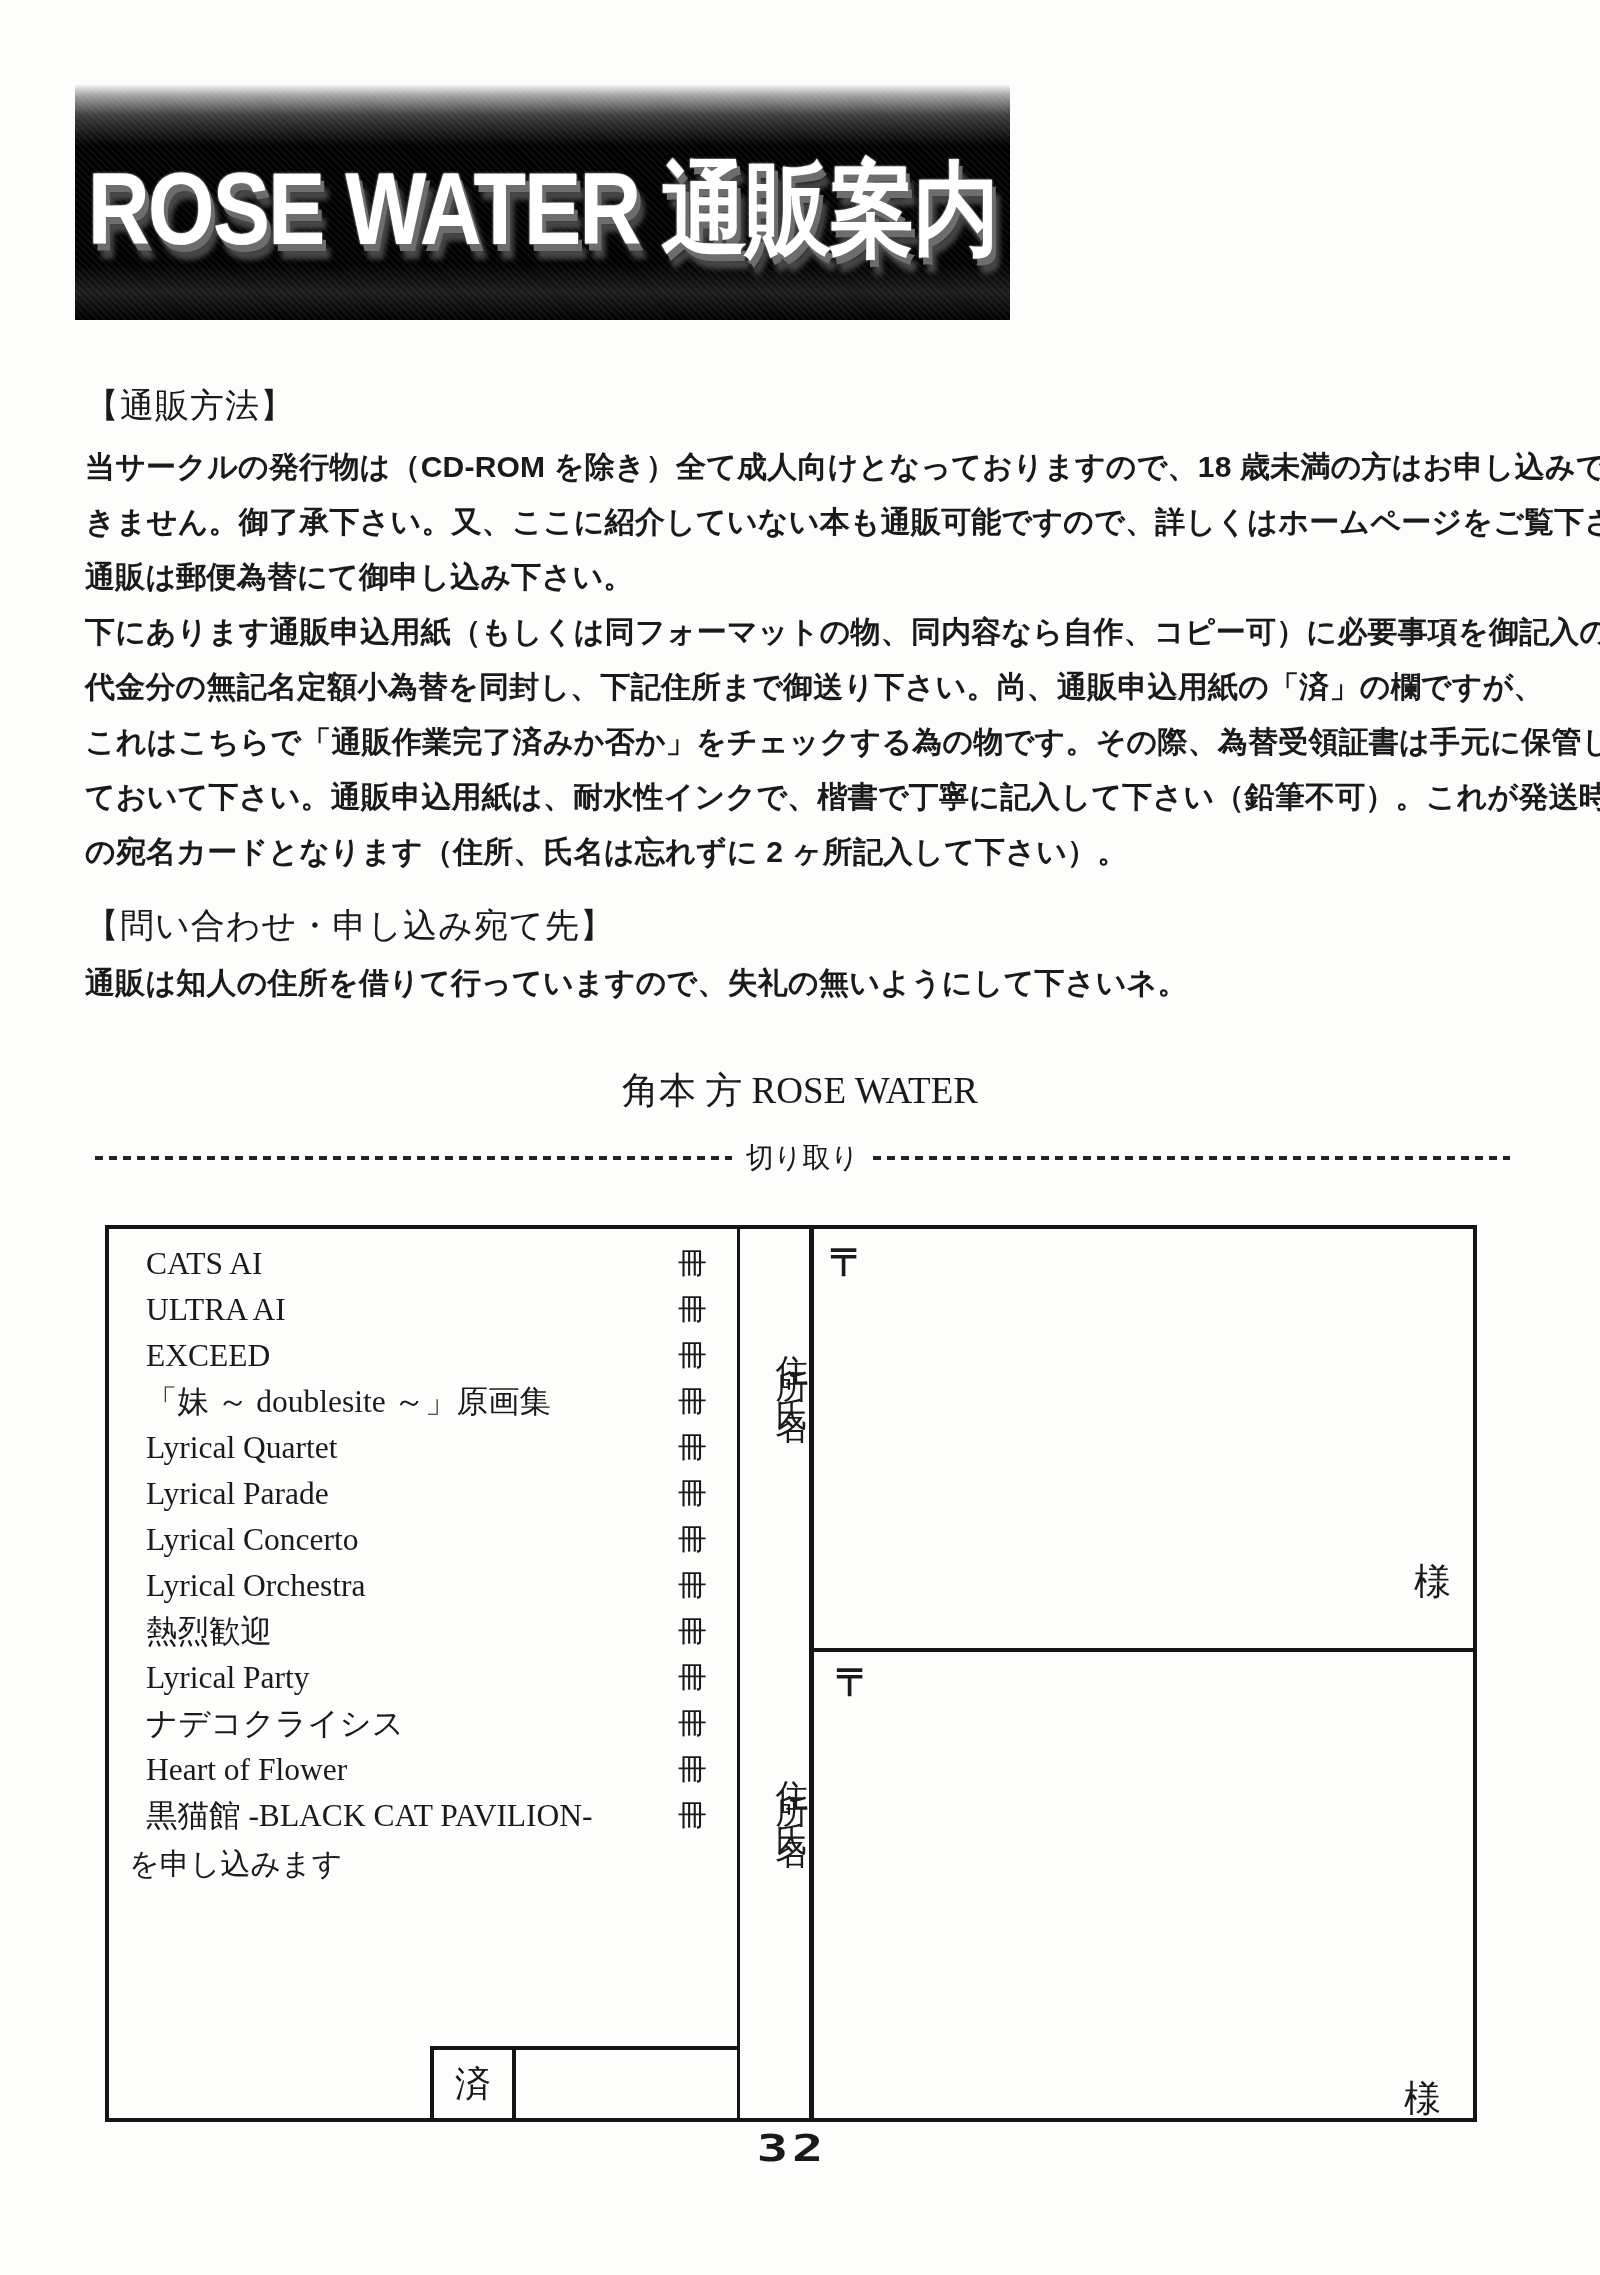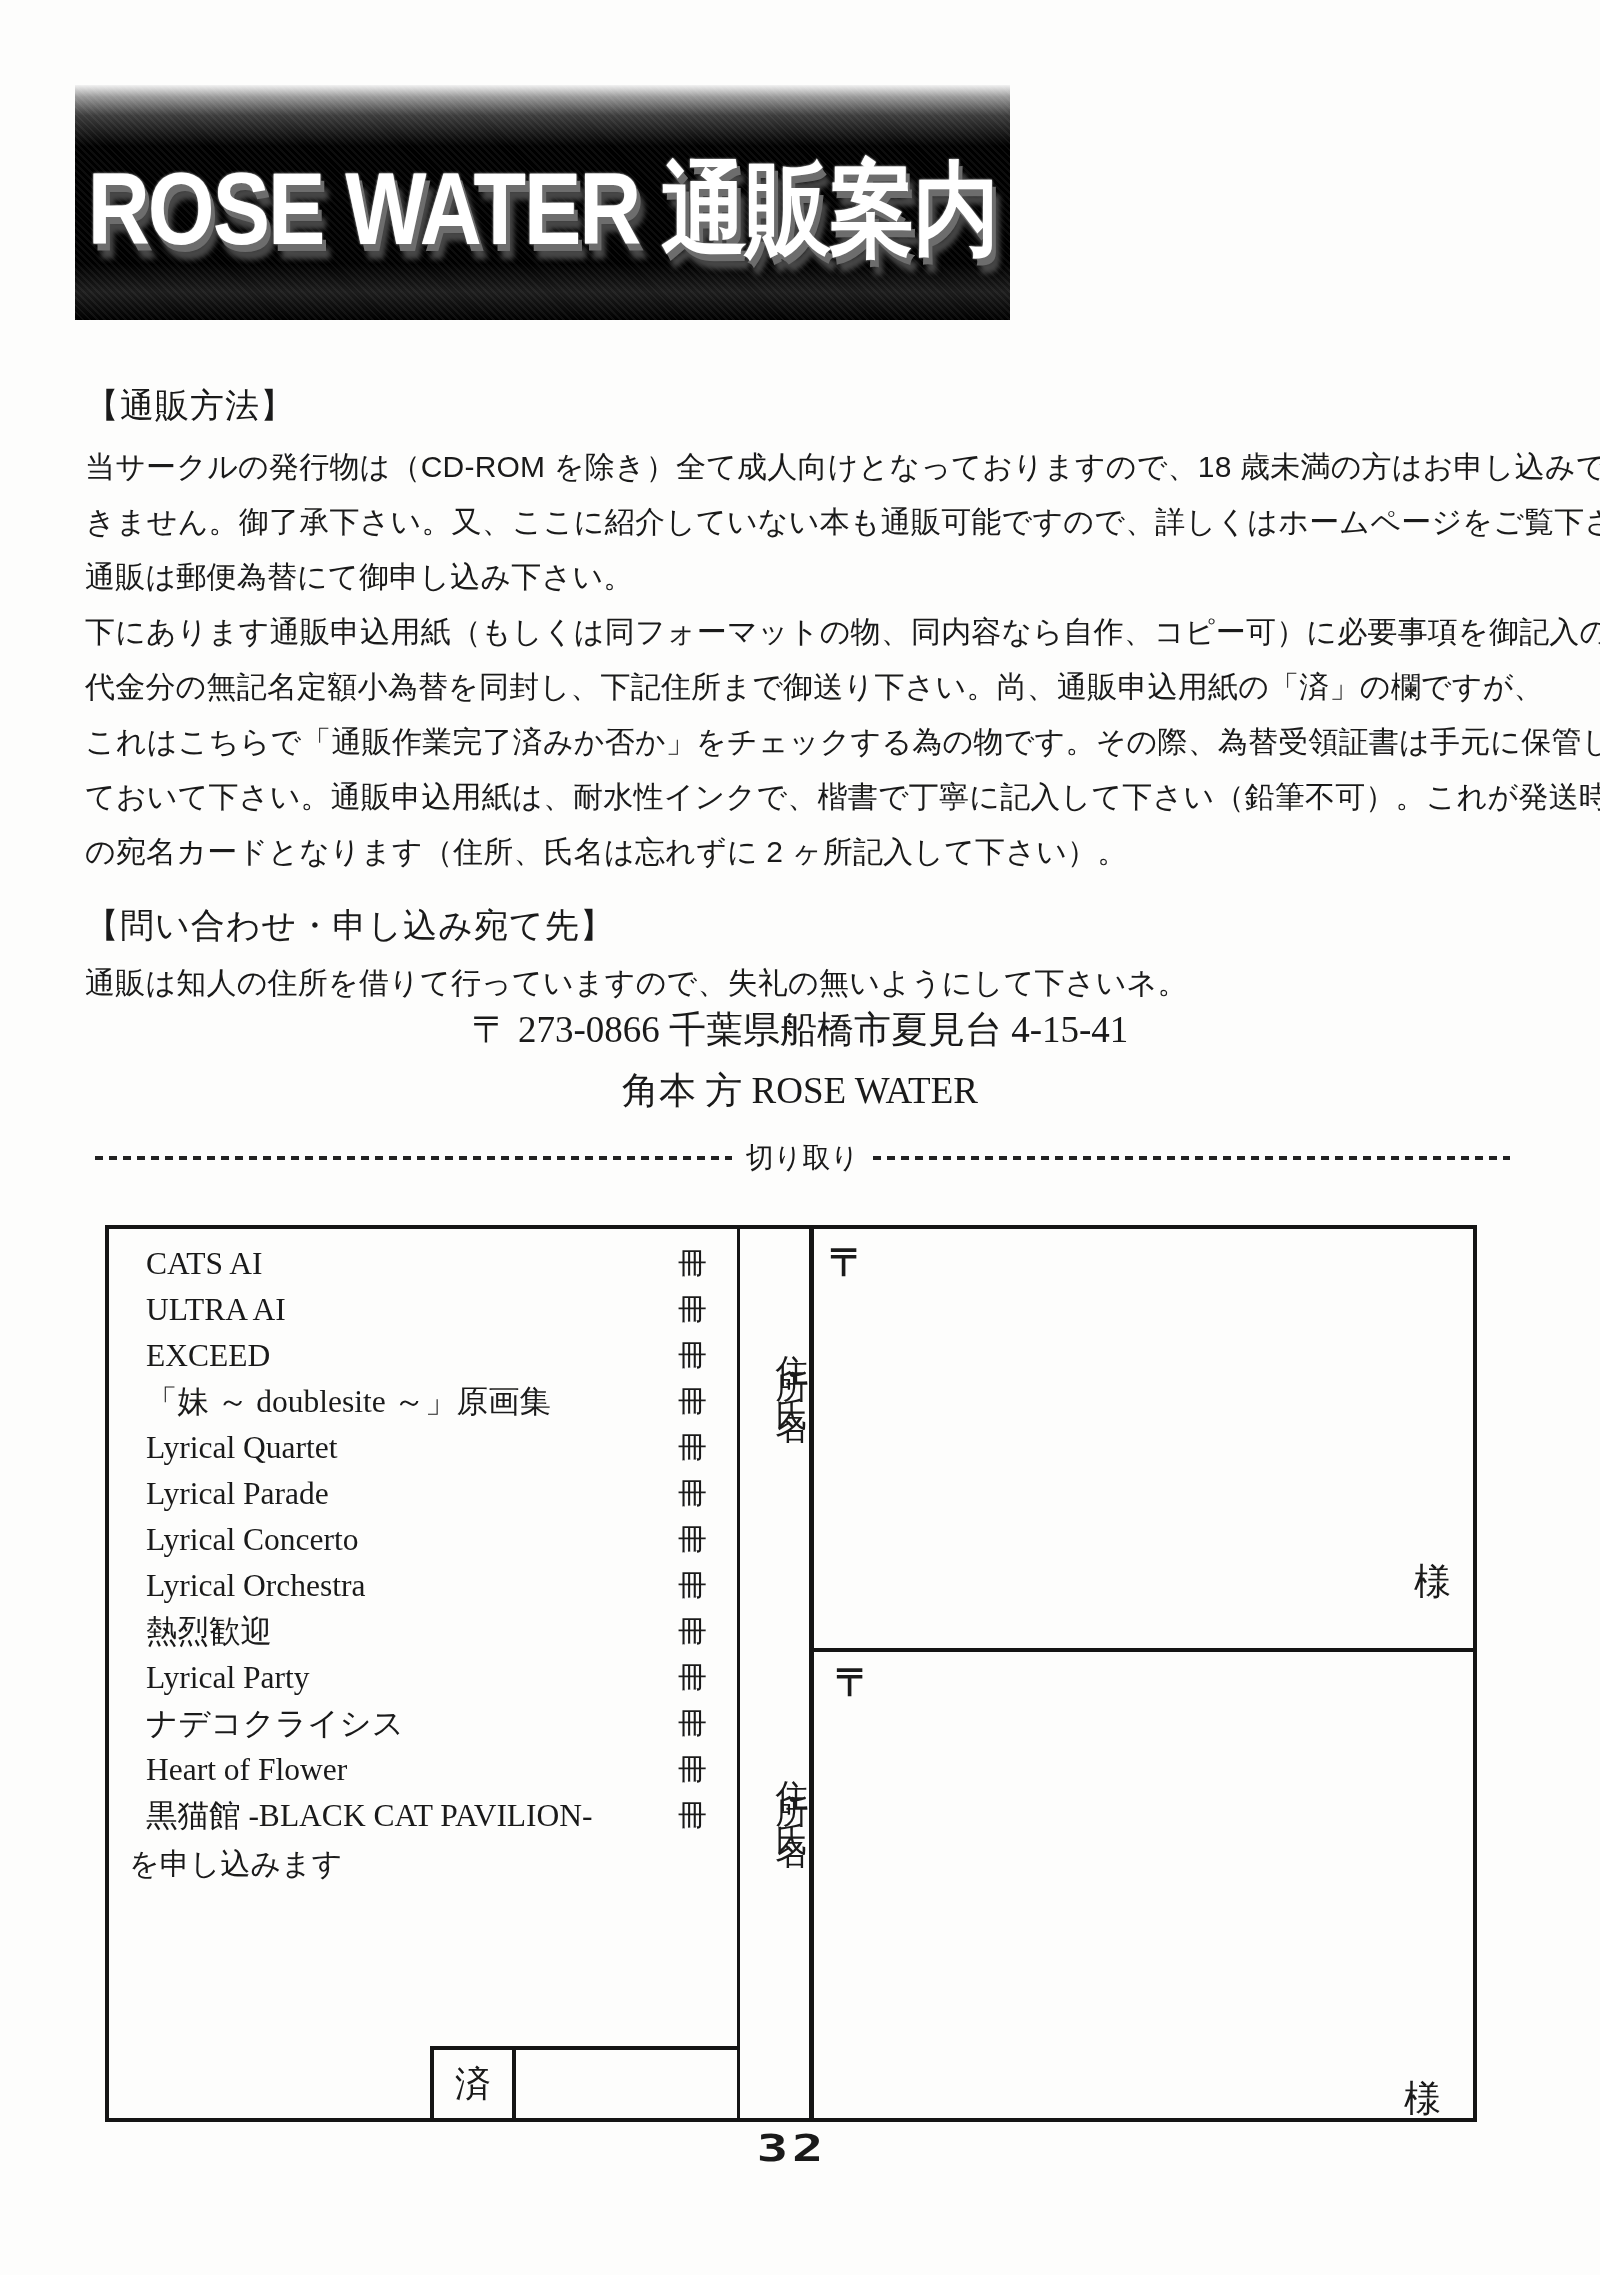--- a/index.html
+++ b/index.html
@@ -23,21 +23,21 @@
   .banner-title{
     font-size:86px;font-weight:900;letter-spacing:-2px;
     color:#fff;white-space:nowrap;
     transform:scaleY(1.18);
     padding-top:14px;
     text-shadow:4px 6px 0 #6d6d6d, 8px 12px 5px #474747, 0 0 2px #fff;
     font-family:"Liberation Sans",sans-serif;
   }
   
   .h-bracket{position:absolute;left:85px;font-size:34px;letter-spacing:1px;white-space:nowrap;font-family:Liberation Mono, monospace;}
-  .body-line{position:absolute;left:85px;width:1440px;font-size:30px;letter-spacing:0.2px;white-space:nowrap;}
+  .body-line{position:absolute;left:85px;width:1440px;font-size:30px;letter-spacing:0.2px;white-space:nowrap;font-weight:bold;}
   .center-line{position:absolute;left:85px;width:1430px;text-align:center;white-space:nowrap;
     font-family:"Liberation Serif",serif;font-size:37px;}
   
   .cutline{position:absolute;left:95px;top:1142px;width:1415px;height:32px;
     display:flex;align-items:center;}
   .cut-dashes{flex:1 1 auto;height:4px;
     background:repeating-linear-gradient(90deg,#222 0 8px,transparent 8px 14px);}
   .cut-label{flex:0 0 auto;padding:0 14px;font-size:28px;white-space:nowrap;}
   
   .form{
@@ -93,21 +93,20 @@
   <div class="body-line" style="top:502px;">きません。御了承下さい。又、ここに紹介していない本も通販可能ですので、詳しくはホームページをご覧下さい。</div>
   <div class="body-line" style="top:557px;">通販は郵便為替にて御申し込み下さい。</div>
   <div class="body-line" style="top:612px;">下にあります通販申込用紙（もしくは同フォーマットの物、同内容なら自作、コピー可）に必要事項を御記入の上、</div>
   <div class="body-line" style="top:667px;">代金分の無記名定額小為替を同封し、下記住所まで御送り下さい。尚、通販申込用紙の「済」の欄ですが、</div>
   <div class="body-line" style="top:722px;">これはこちらで「通販作業完了済みか否か」をチェックする為の物です。その際、為替受領証書は手元に保管し</div>
   <div class="body-line" style="top:777px;">ておいて下さい。通販申込用紙は、耐水性インクで、楷書で丁寧に記入して下さい（鉛筆不可）。これが発送時</div>
   <div class="body-line" style="top:832px;">の宛名カードとなります（住所、氏名は忘れずに 2 ヶ所記入して下さい）。</div>
 
   <div class="h-bracket" style="top:903px;">【問い合わせ・申し込み宛て先】</div>
   <div class="body-line" style="top:963px;">通販は知人の住所を借りて行っていますので、失礼の無いようにして下さいネ。</div>
-  <div class="center-line" style="top:1005px;">〒 273-0866 千葉県船橋市夏見台 4-15-41</div>
   <div class="center-line" style="top:1066px;">角本 方 ROSE WATER</div>
 
   <div class="cutline">
     <div class="cut-dashes"></div>
     <div class="cut-label">切り取り</div>
     <div class="cut-dashes"></div>
   </div>
 
   <div class="form">
     <div class="vline1"></div>

